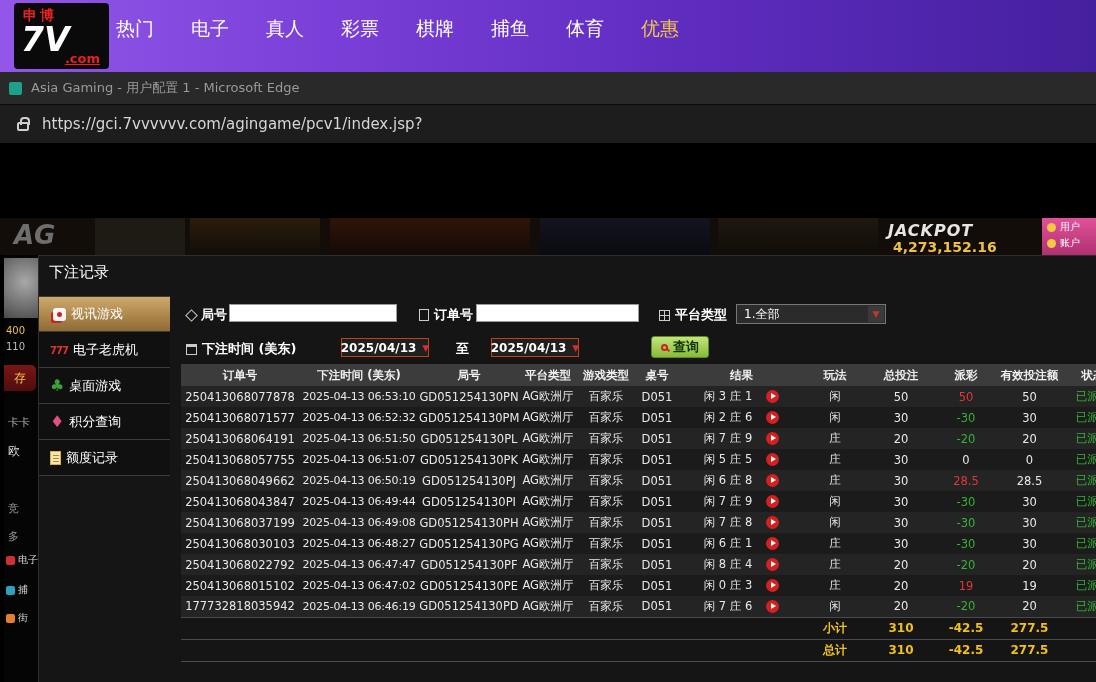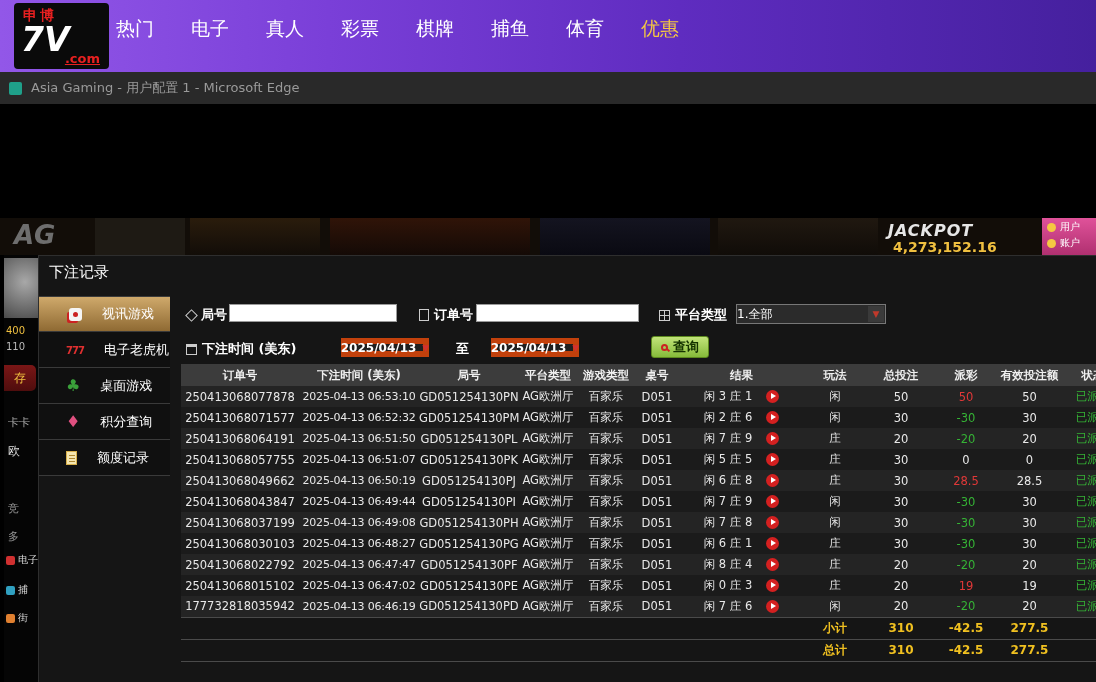--- a/index.html
+++ b/index.html
@@ -67,21 +67,21 @@
   .game-item.g1{ top:298px; } .game-item.g2{ top:328px; } .game-item.g3{ top:356px; }
   .gi-icon{ width:9px; height:9px; border-radius:2px; }
   .gi-red{ background:#d03030; } .gi-teal{ background:#30a0c0; } .gi-orange{ background:#e08030; }
 
   
   .panel{ position:absolute; left:38px; top:255px; width:1058px; height:427px; background:#151515;
           border-top:1px solid #2e2e2e; border-left:1px solid #2e2e2e; }
   .panel-title{ position:absolute; left:10px; top:7px; color:#fff; font-size:15px; }
 
   .menu{ position:absolute; left:0; top:40px; width:131px; list-style:none; }
-  .menu-item{ height:36px; display:flex; align-items:center; gap:20px; padding-left:27px;
+  .menu-item{ height:36px; display:flex; align-items:center; gap:5px; padding-left:11px;
               border-bottom:1px solid #3a3a3a; background:#101010; color:#fff; font-size:13px; cursor:pointer; }
   .menu-item:first-child{ border-top:1px solid #3a3a3a; }
   .menu-item.active{ background:linear-gradient(180deg,#cfa96b,#8f6a33); }
   .mi{ display:inline-block; flex:none; }
   .dice-icon{ width:13px; height:13px; background:#f5f5f5; border-radius:3px; position:relative;
               margin-left:3px; box-shadow:-3px 3px 0 -1px #cc2222; }
   .dice-icon::after{ content:""; position:absolute; left:4px; top:4px; width:5px; height:5px;
                      border-radius:50%; background:#cc2222; }
   .slot-777-icon::before{ content:"777"; color:#e03030; font-weight:bold; font-size:10px; letter-spacing:-1px; }
   .club-icon::before{ content:"\2663"; color:#3aa03a; font-size:16px; line-height:1; }
@@ -99,24 +99,24 @@
   .diamond-outline{ width:9px; height:9px; border:1px solid #ccc; transform:rotate(45deg); }
   .doc-outline{ width:10px; height:12px; border:1px solid #ccc; }
   .grid-outline{ width:11px; height:11px; border:1px solid #ccc;
                  background:linear-gradient(#ccc,#ccc) 50% 0/1px 100% no-repeat,
                             linear-gradient(#ccc,#ccc) 0 50%/100% 1px no-repeat; }
   .cal-outline{ width:11px; height:11px; border:1px solid #ccc; border-top-width:3px; }
   .txt{ position:absolute; height:18px; background:#fff; border:1px solid #9a9a9a; font-size:12px; padding:0 4px; }
   .inp-round{ left:59px; top:8px; width:168px; } .inp-order{ left:306px; top:8px; width:163px; }
   .dd{ position:absolute; left:566px; top:8px; width:150px; height:20px; background:#2b2b2b;
        border:1px solid #777; color:#fff; font-size:12px; display:flex; align-items:center;
-       cursor:pointer; }
+       padding-left:7px; cursor:pointer; }
   .dd-arrow{ position:absolute; right:1px; top:1px; bottom:1px; width:16px; background:#3a3a3a;
              display:flex; align-items:center; justify-content:center; color:#c0392b; font-size:9px; }
-  .date-btn{ position:absolute; height:19px; background:#1f1f1f; border:6px solid #c2410c; color:#fff;
+  .date-btn{ position:absolute; height:19px; background:#1f1f1f; border:1px solid #c2410c; color:#fff;
              font-size:12px; font-weight:bold; display:flex; align-items:center; justify-content:center;
              gap:6px; cursor:pointer; }
   .date-from{ left:171px; top:42px; width:88px; } .date-to{ left:321px; top:42px; width:88px; }
   .red-caret{ color:#d23030; font-size:9px; }
   .search-btn{ position:absolute; left:481px; top:40px; width:58px; height:22px;
                background:linear-gradient(180deg,#c2e47a,#86bb3a); border:1px solid #5d8a1e; border-radius:3px;
                display:flex; align-items:center; justify-content:center; gap:5px; color:#153300;
                font-size:13px; font-weight:bold; cursor:pointer; }
   .mag-icon{ width:7px; height:7px; border:2px solid #c22; border-radius:50%; position:relative; flex:none; }
   .mag-icon::after{ content:""; position:absolute; width:2px; height:4px; background:#c22;
@@ -160,20 +160,24 @@
         <span class="nav-item">体育</span>
         <span class="nav-item gold">优惠</span>
       </nav>
   </header>
 
   <div class="titlebar">
     <span class="tab-icon"></span>
     <span class="title-text">Asia Gaming - 用户配置 1 - Microsoft Edge</span>
   </div>
 
+  <div class="urlbar">
+    <span class="lock-icon"></span>
+    <span class="url-text">https://gci.7vvvvvv.com/agingame/pcv1/index.jsp?</span>
+  </div>
 
   <div class="casino-strip">
     <span class="ag-mark">AG</span>
     <div class="dealer-box">
       <span class="stop-bet">停止下注</span>
       <span class="dealing">开牌中</span>
     </div>
     <div class="m1"></div>
     <div class="m2"></div>
     <div class="m3"></div>

